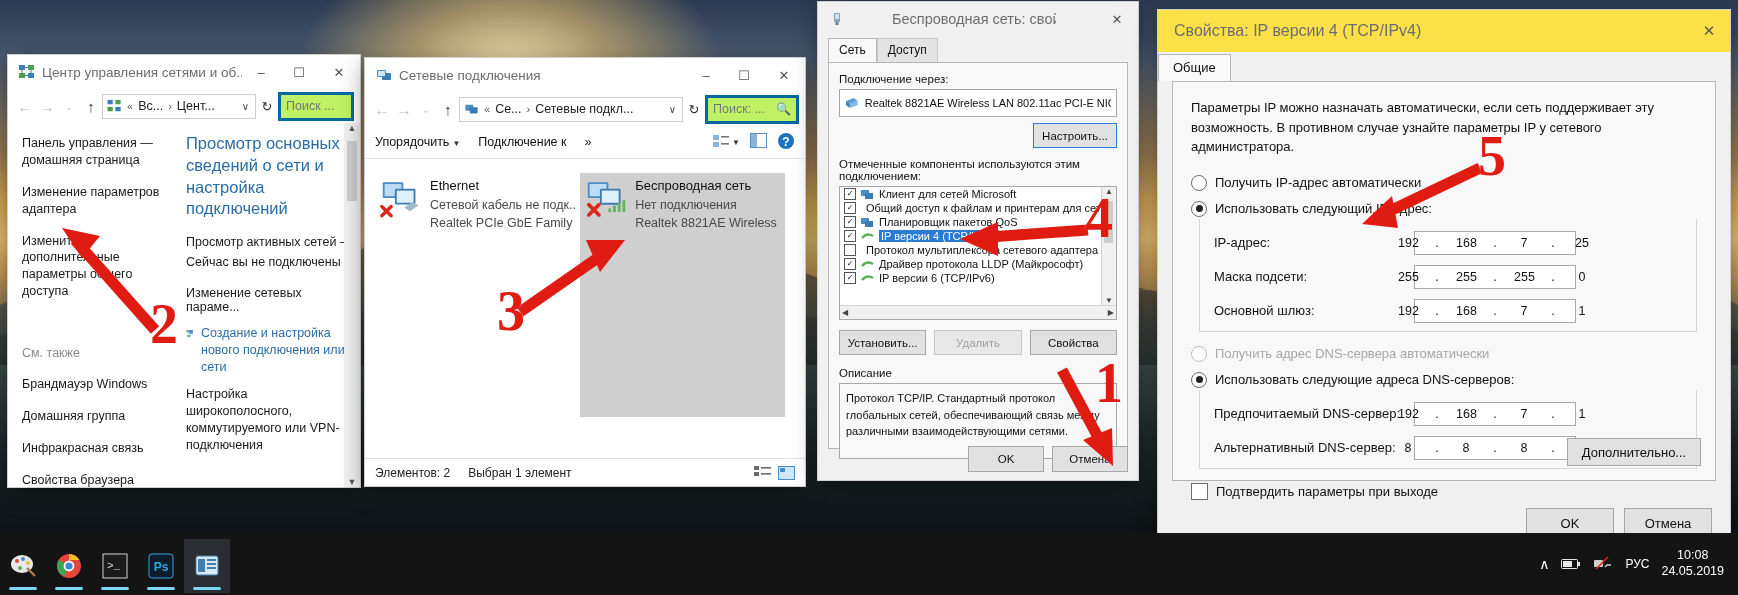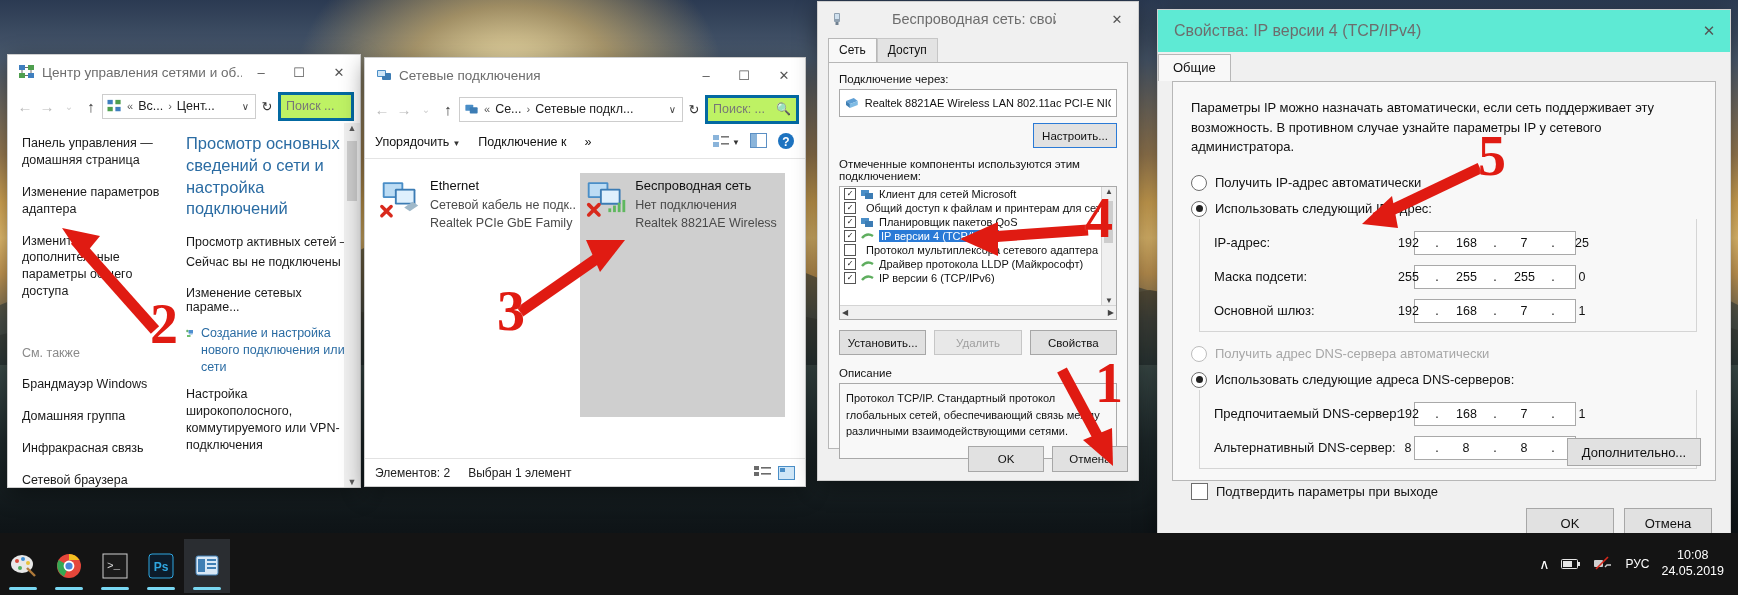--- a/index.html
+++ b/index.html
@@ -133,21 +133,21 @@
   .cbx{width:10px;height:10px;border:1px solid #555;background:#fff;display:flex;align-items:center;justify-content:center;font-size:8px;color:#111;flex:0 0 auto;line-height:1;}
   .hscroll{position:absolute;left:0;bottom:0;width:100%;height:14px;background:#f0f0f0;border-top:1px solid #d4d4d4;display:flex;align-items:center;justify-content:space-between;font-size:8px;color:#444;padding:0 2px;box-sizing:border-box;}
   .vsb{position:absolute;right:0;top:0;width:14px;bottom:14px;background:#f0f0f0;border-left:1px solid #d4d4d4;display:flex;flex-direction:column;align-items:center;justify-content:space-between;font-size:8px;color:#444;}
   .vsb .th{position:absolute;top:14px;left:2px;width:9px;height:42px;background:#cdcdcd;}
   .descbox{border:1px solid #a9a9a9;background:#f8f8f8;margin-top:4px;padding:6px;font-size:11px;color:#111;line-height:1.5;height:76px;box-sizing:border-box;}
   .dlg-foot{position:absolute;right:10px;bottom:8px;display:flex;gap:8px;}
   .dlg-foot .btn{width:74px;height:24px;}
 
   
   #win4{left:1158px;top:10px;width:572px;height:540px;background:#f0f0f0;}
-  #win4 .titlebar{background:#5eead4;height:42px;}
+  #win4 .titlebar{background:#fde047;height:42px;}
   #win4 .title-txt{font-size:16px;color:#6d6d6d;}
   .p4{
     margin:0 14px;background:#f8f8f8;border:1px solid #b7b7b7;padding:16px 18px;
     box-sizing:border-box;height:400px;position:relative;
   }
   .p4 p.intro{font-size:13px;color:#111;line-height:1.5;margin:0 0 18px;}
   .radio{width:14px;height:14px;border:1px solid #6d6d6d;border-radius:50%;background:#fff;flex:0 0 auto;display:flex;align-items:center;justify-content:center;}
   .radio.on::after{content:"";width:7px;height:7px;border-radius:50%;background:#222;}
   .radio.dim{border-color:#bdbdbd;}
   .rrow{display:flex;align-items:center;gap:8px;font-size:13px;color:#111;margin-bottom:10px;}
@@ -227,21 +227,21 @@
 
   <div class="content">
     <div id="w1-left">
       <div class="w1-link">Панель управления — домашняя страница</div>
       <div class="w1-link">Изменение параметров адаптера</div>
       <div class="w1-link">Изменить дополнительные параметры общего доступа</div>
       <div class="w1-seealso">См. также</div>
       <div class="w1-link">Брандмауэр Windows</div>
       <div class="w1-link">Домашняя группа</div>
       <div class="w1-link">Инфракрасная связь</div>
-      <div class="w1-link">Сетевой браузера</div>
+      <div class="w1-link">Свойства браузера</div>
     </div>
     <div id="w1-right">
       <div class="w1-head">Просмотр основных сведений о сети и настройка подключений</div>
       <div class="w1-sub">Просмотр активных сетей —</div>
       <div class="w1-plain" style="margin-top:2px">Сейчас вы не подключены н</div>
       <div class="w1-sec">Изменение сетевых параме...</div>
       <div class="w1-item">
         <svg width="18" height="18" viewBox="0 0 18 18">
           <rect x="5" y="1" width="9" height="7" fill="#4f8fd0"></rect>
             <rect x="6" y="8" width="7" height="2" fill="#7fb0dc"></rect>

